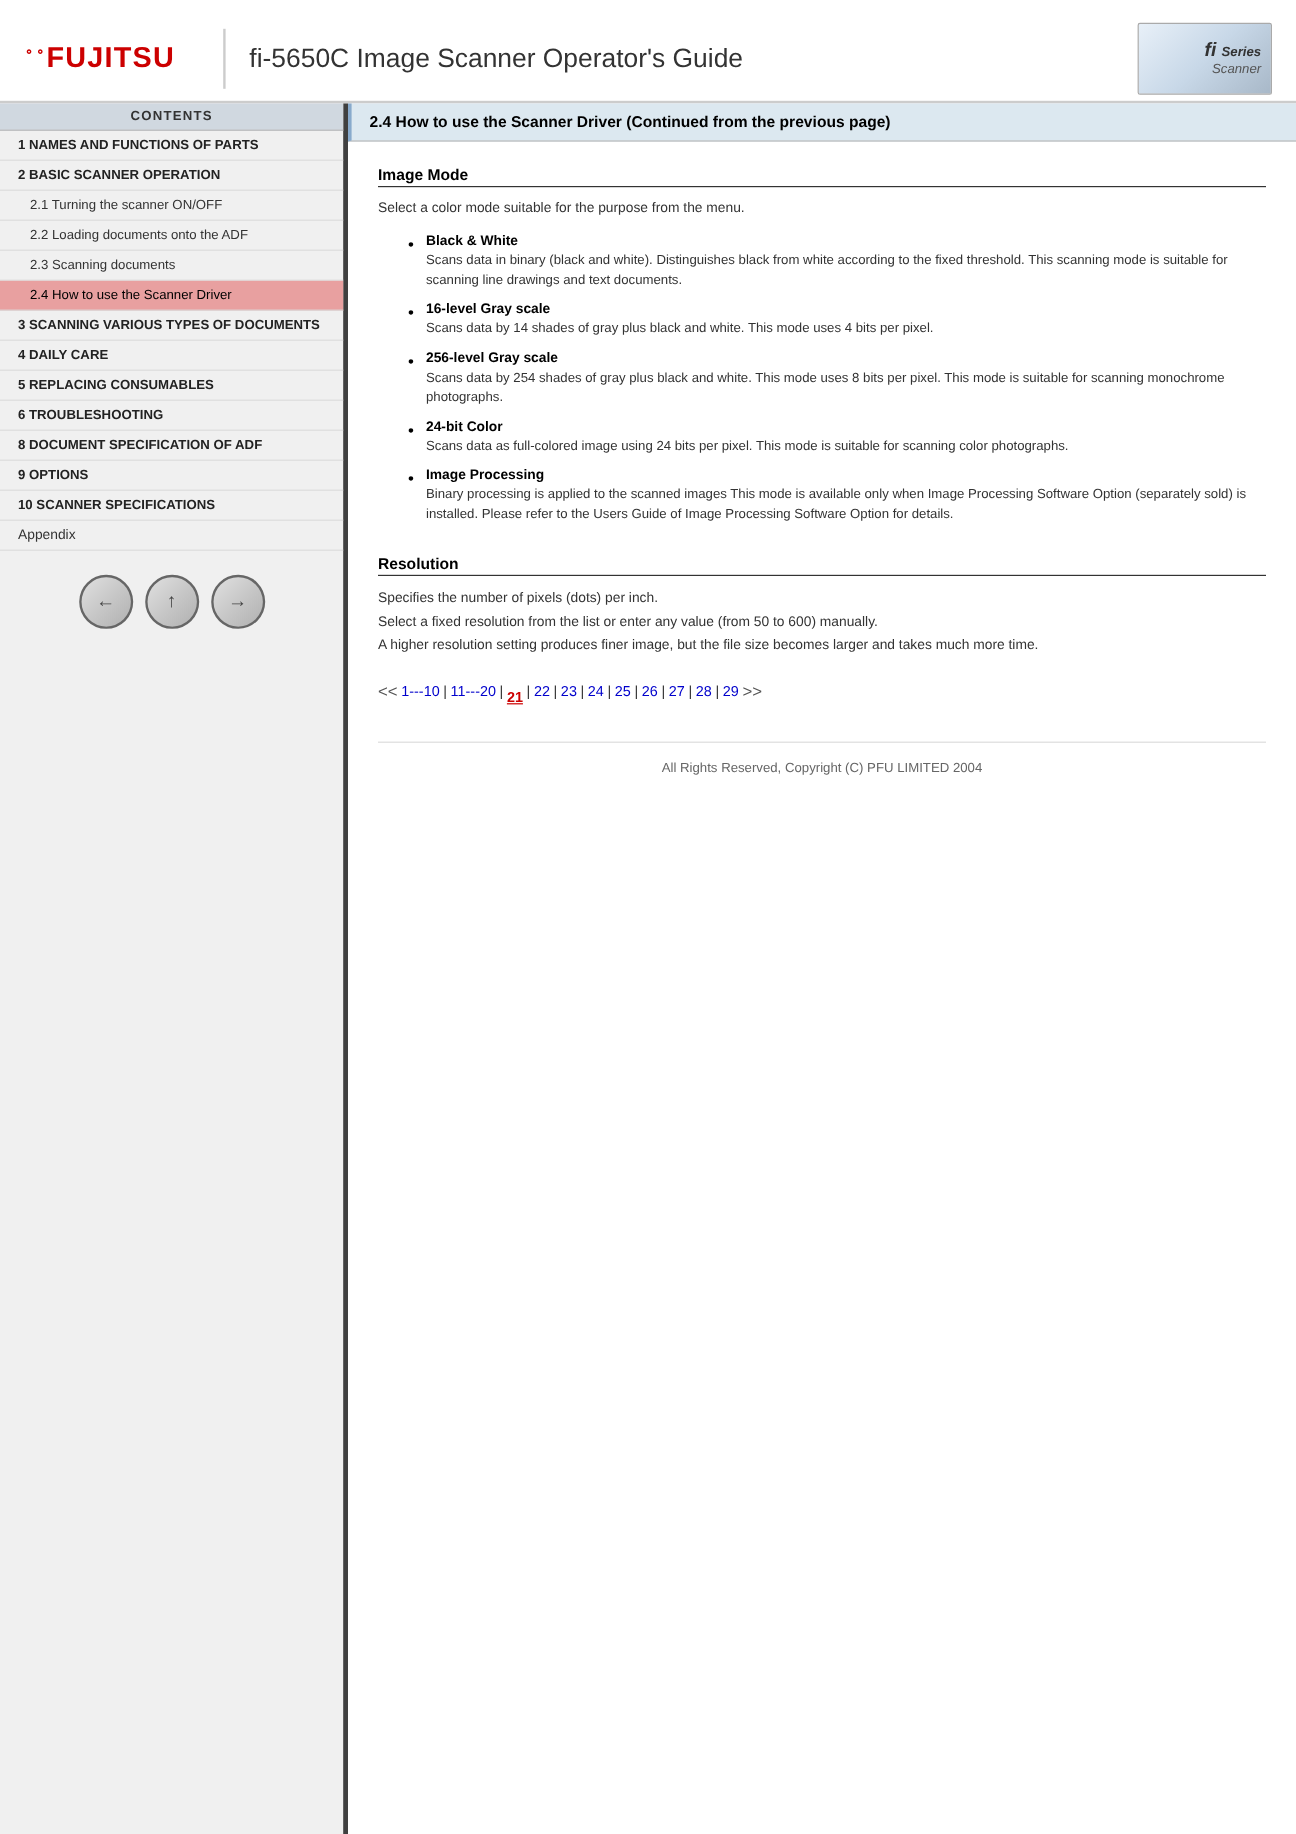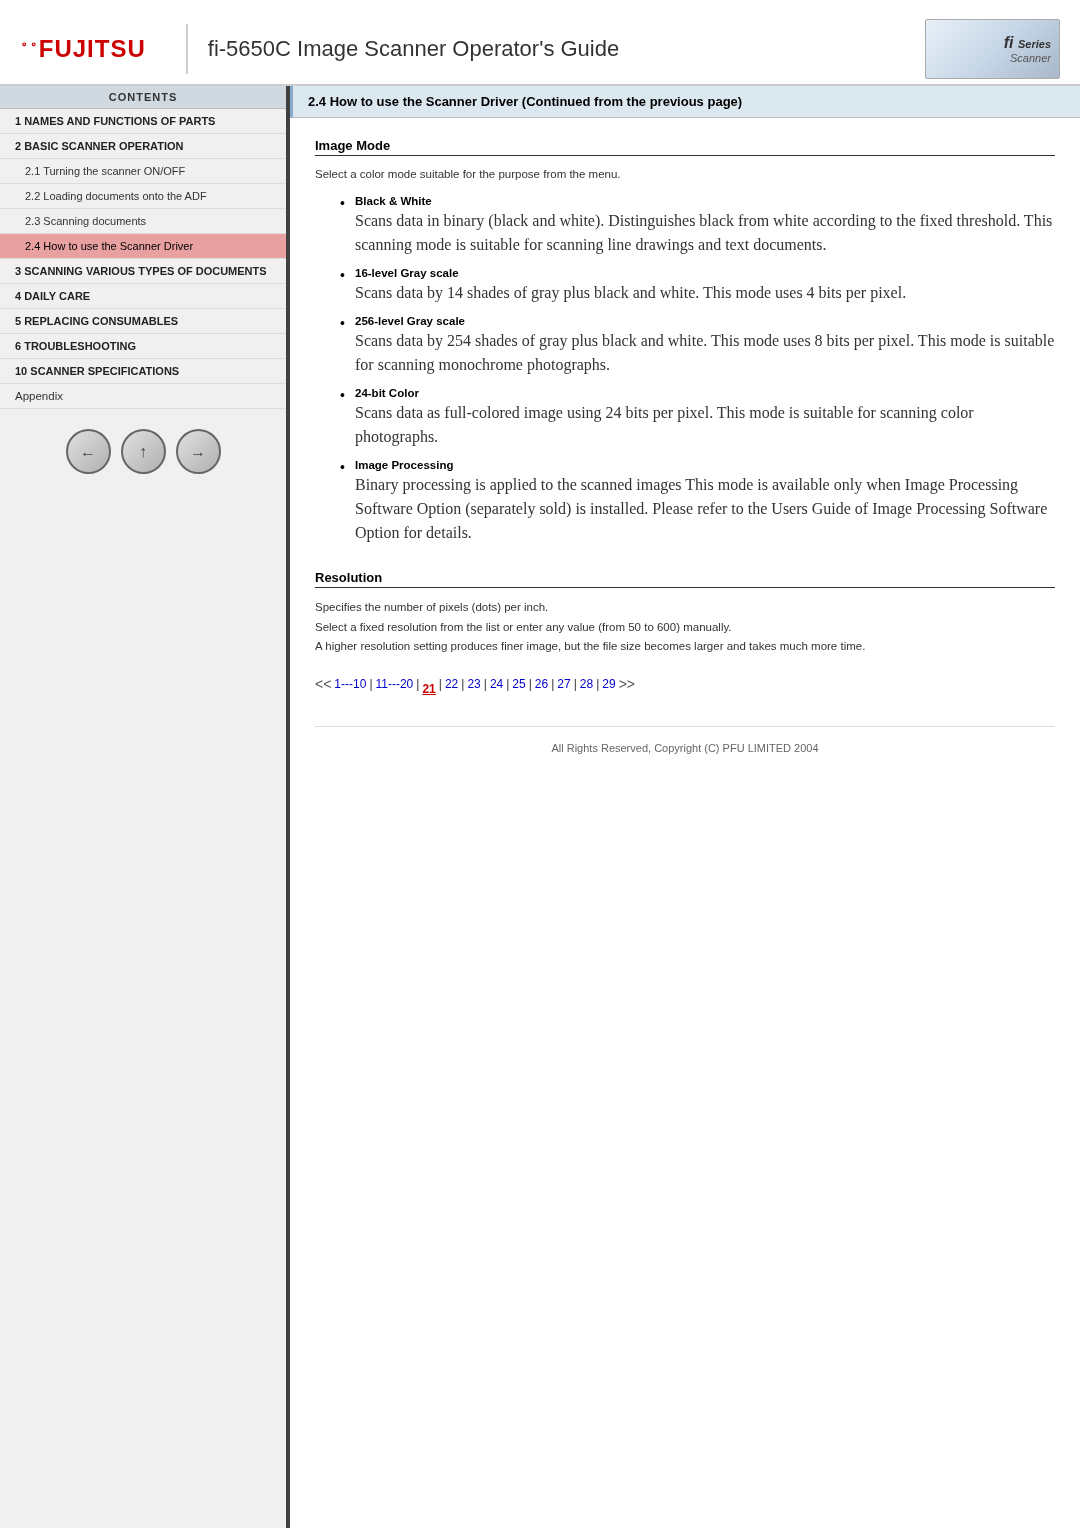--- a/index.html
+++ b/index.html
@@ -42,21 +42,21 @@
     .header-title {
       font-size: 22px;
       font-weight: normal;
       color: #333;
       flex: 1;
     }
     .fi-series-badge {
       position: absolute;
       right: 20px;
       top: 5px;
-      width: 135px;
+      width: 112px;
       height: 60px;
       background: linear-gradient(135deg, #e8f0f8 0%, #c8d8e8 50%, #a8b8c8 100%);
       border: 1px solid #aaa;
       display: flex;
       flex-direction: column;
       align-items: flex-end;
       justify-content: center;
       padding: 5px 8px;
       border-radius: 2px;
     }
@@ -183,25 +183,24 @@
       color: #000;
       font-size: 14px;
     }
     .bullet-title {
       font-size: 11.5px;
       font-weight: bold;
       color: #000;
       margin-bottom: 2px;
     }
     .bullet-desc {
-      font-size: 16px;
+      font-size: 11px;
       color: #333;
       line-height: 1.5;
       margin-left: 0px;
-      font-family: Liberation Serif, serif;
     }
     .resolution-section {
       margin-top: 25px;
     }
     .resolution-text {
       font-size: 11.5px;
       color: #333;
       line-height: 1.7;
       margin-bottom: 12px;
     }
@@ -270,20 +269,22 @@
     <a class="sidebar-item section">1 NAMES AND FUNCTIONS OF PARTS</a>
     <a class="sidebar-item section">2 BASIC SCANNER OPERATION</a>
     <a class="sidebar-item sub">2.1 Turning the scanner ON/OFF</a>
     <a class="sidebar-item sub">2.2 Loading documents onto the ADF</a>
     <a class="sidebar-item sub">2.3 Scanning documents</a>
     <a class="sidebar-item sub active">2.4 How to use the Scanner Driver</a>
     <a class="sidebar-item section">3 SCANNING VARIOUS TYPES OF DOCUMENTS</a>
     <a class="sidebar-item section">4 DAILY CARE</a>
     <a class="sidebar-item section">5 REPLACING CONSUMABLES</a>
     <a class="sidebar-item section">6 TROUBLESHOOTING</a>
+    <a class="sidebar-item section">8 DOCUMENT SPECIFICATION OF ADF</a>
+    <a class="sidebar-item section">9 OPTIONS</a>
     <a class="sidebar-item section">10 SCANNER SPECIFICATIONS</a>
     <a class="sidebar-item top">Appendix</a>
 
     <div class="sidebar-nav">
       <div class="nav-btn">←</div>
       <div class="nav-btn">↑</div>
       <div class="nav-btn">→</div>
     </div>
   </div>
 

